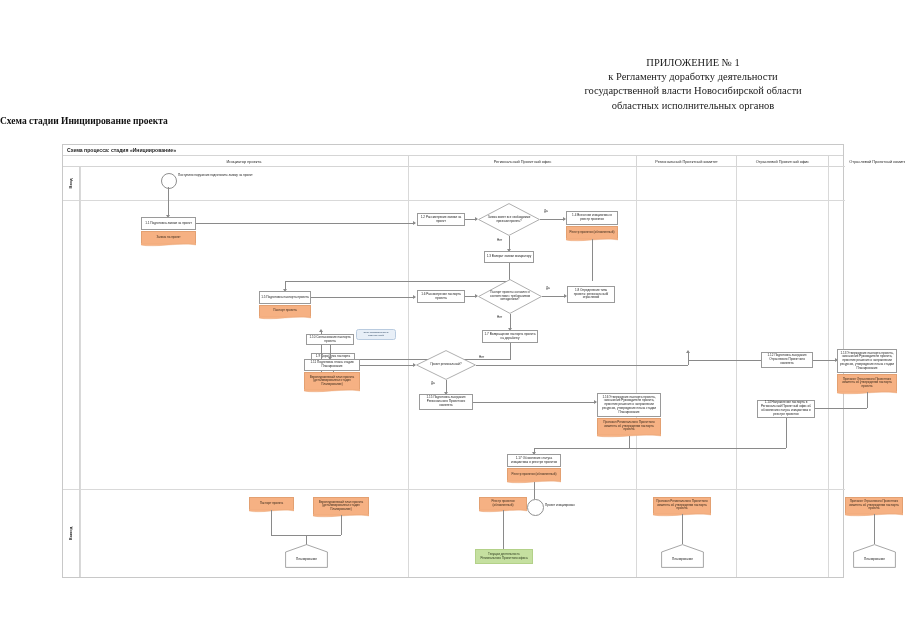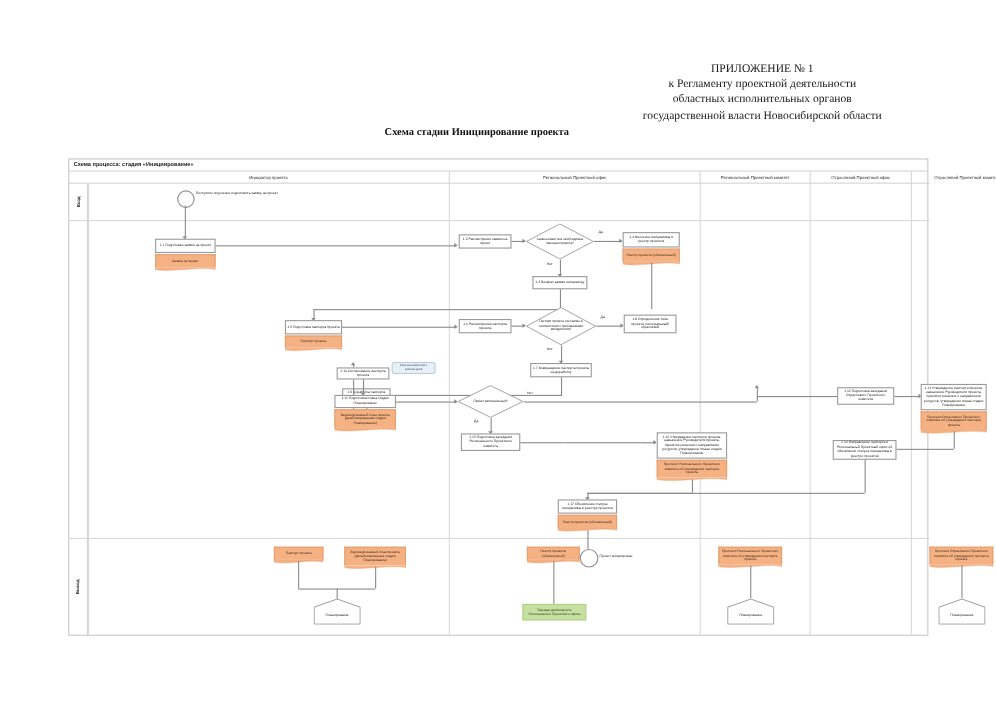--- a/index.html
+++ b/index.html
@@ -2,21 +2,21 @@
 <html><head>
 <meta charset="utf-8">
 <style>
   html,body{margin:0;padding:0;background:#ffffff;}
   body{width:905px;height:640px;font-family:"Liberation Sans",sans-serif;color:#333;overflow:hidden;position:relative;}
 
   
   #appendix{position:absolute;top:56px;right:62px;width:300px;text-align:center;
             font-family:"Liberation Serif",serif;font-size:10.5px;line-height:1.35;color:#1a1a1a;}
   #appendix div{white-space:nowrap;}
-  #doc-title{position:absolute;top:116px;left:0;width:867px;text-align:center;
+  #doc-title{position:absolute;top:116px;left:0;width:867px;
              font-family:"Liberation Serif",serif;font-weight:bold;font-size:9.5px;color:#111;}
 
   
   #diagram{position:absolute;left:62px;top:144px;width:782px;height:434px;
            border:1px solid #c8c8c8;background:#fff;box-sizing:border-box;}
   #proc-title{height:11px;line-height:11px;padding-left:4px;font-size:5.1px;font-weight:bold;
               color:#1a1a1a;border-bottom:1px solid #d5d5d5;box-sizing:border-box;}
 
   
   #col-head{position:absolute;left:0;top:11px;height:11px;width:782px;border-bottom:1px solid #d5d5d5;box-sizing:border-box;}
@@ -66,23 +66,23 @@
   .arrow.r{border-top:2px solid transparent;border-bottom:2px solid transparent;border-left:3px solid #8a8a8a;}
   .arrow.l{border-top:2px solid transparent;border-bottom:2px solid transparent;border-right:3px solid #8a8a8a;}
   .arrow.d{border-left:2px solid transparent;border-right:2px solid transparent;border-top:3px solid #8a8a8a;}
   .arrow.u{border-left:2px solid transparent;border-right:2px solid transparent;border-bottom:3px solid #8a8a8a;}
 </style>
 </head>
 <body>
 
 <div id="appendix">
   <div>ПРИЛОЖЕНИЕ № 1</div>
-  <div>к Регламенту проектной деятельности</div>
+  <div>к Регламенту доработку деятельности</div>
+  <div>государственной власти Новосибирской области</div>
   <div>областных исполнительных органов</div>
-  <div>государственной власти Новосибирской области</div>
 </div>
 
 <div id="doc-title">Схема стадии Инициирование проекта</div>
 
 <div id="diagram">
 
   <div id="proc-title">Схема процесса: стадия «Инициирование»</div>
 
   <div id="col-head">
     <div class="ch first" style="left:17px;width:328px;">Инициатор проекта</div>

